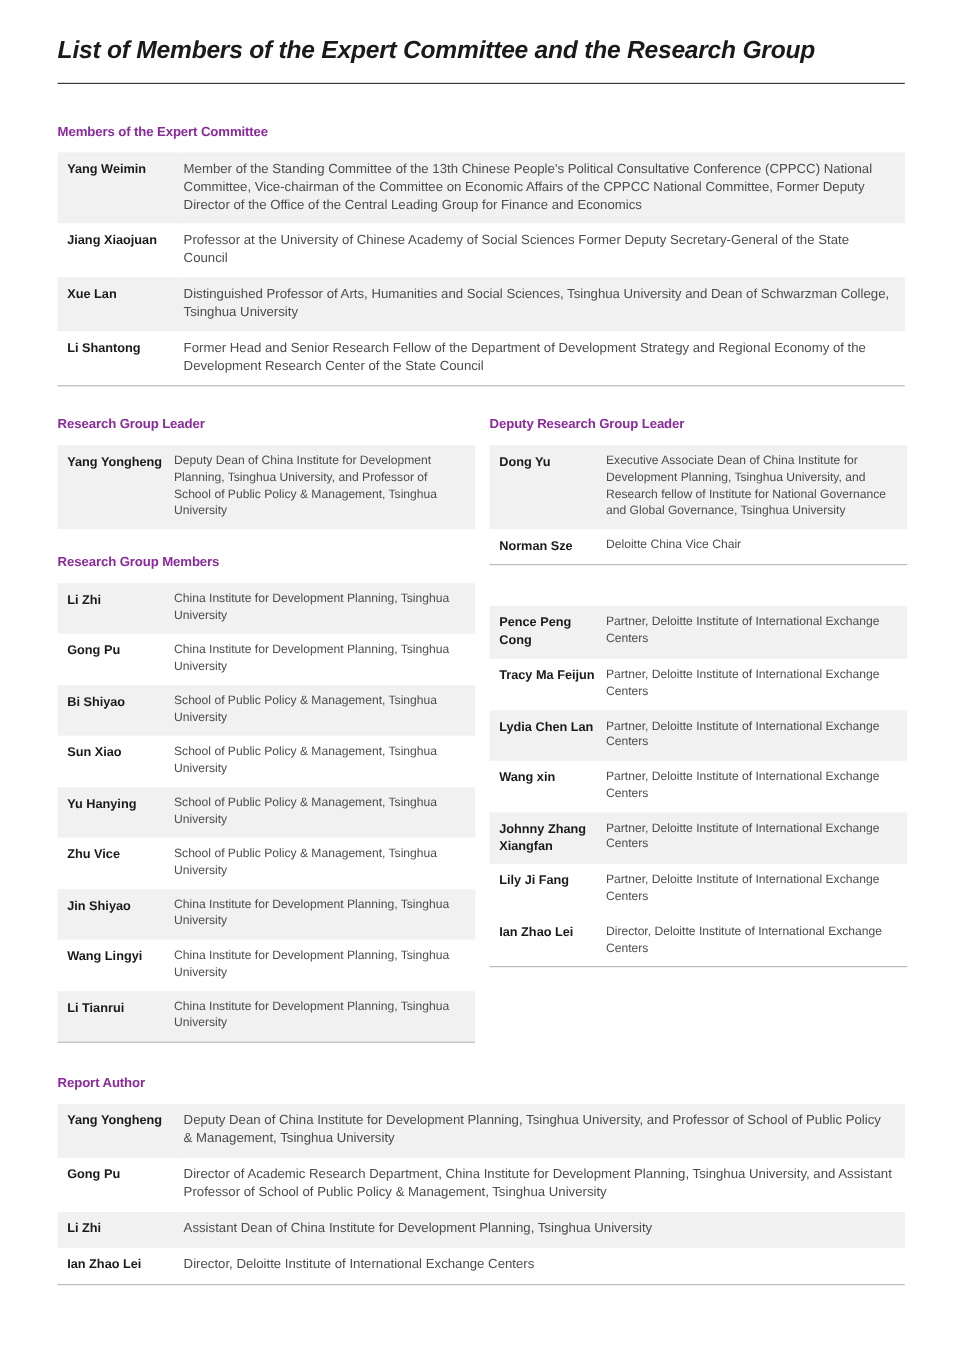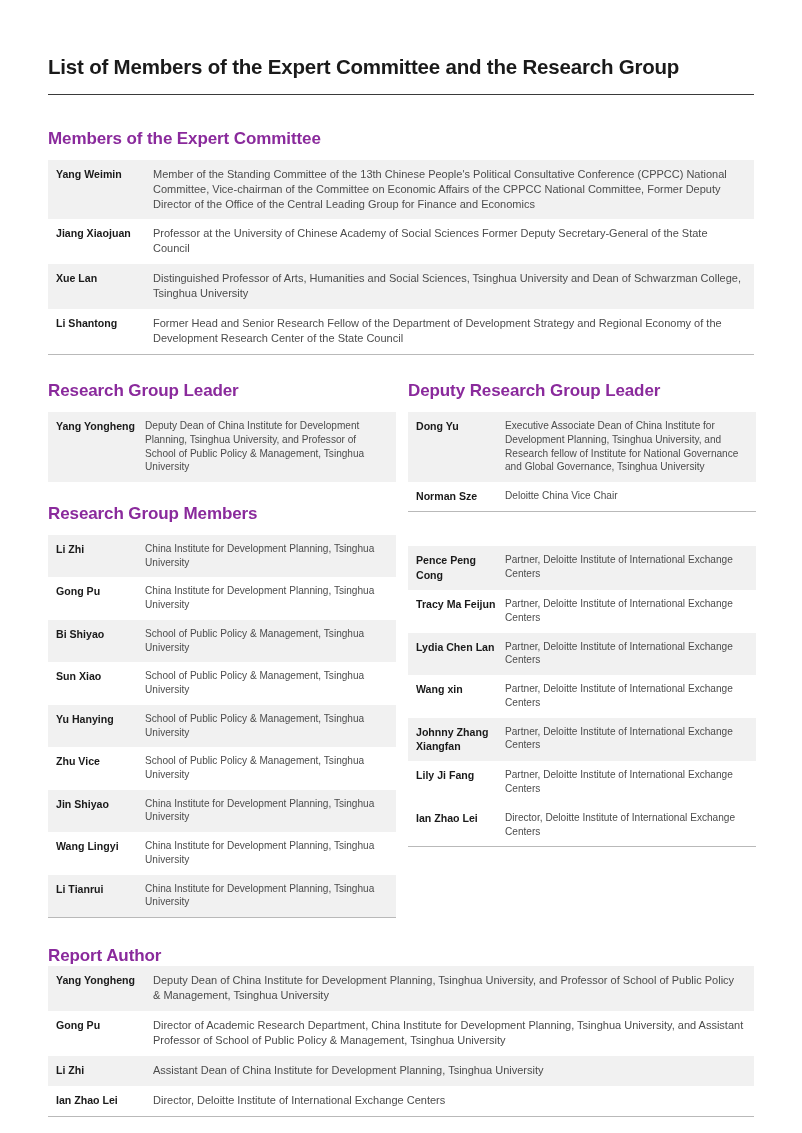--- a/index.html
+++ b/index.html
@@ -22,32 +22,33 @@
     padding: 0 48px;
     overflow: hidden;
   }
 
   
   .doc-title {
     font-size: 20.5px;
     font-weight: bold;
     letter-spacing: -0.2px;
     color: #1a1a1a;
-    padding-top: 55px;
+    padding-top: 30px;
     line-height: 1.2;
+    font-style: italic;
   }
   .title-rule {
     border-bottom: 1.6px solid #3a3a3a;
     margin-top: 14px;
   }
 
   
   .section-heading {
     color: #8a2a9c;
-    font-size: 17px;
+    font-size: 11px;
     font-weight: bold;
     letter-spacing: -0.1px;
   }
 
   
   .tbl {
     width: 100%;
     border-collapse: collapse;
     table-layout: fixed;
   }
@@ -86,21 +87,21 @@
   }
   .col { width: 348px; flex: 0 0 348px; }
   .col .section-heading { margin-bottom: 11px; }
   .col .tbl td.name { width: 83px; }
   .col .tbl td.desc { font-size: 10.1px; }
 
   .block-gap { height: 22px; }
 
   
   .sec-author { margin-top: 28px; }
-  .sec-author .section-heading { }
+  .sec-author .section-heading { margin-bottom: 11px; }
   .sec-author .tbl td.name { width: 91px; }
 
   .spacer-members-right { height: 34px; }
 </style>
 </head>
 <body>
 
 <div class="page">
 
   <div class="doc-title">List of Members of the Expert Committee and the Research Group</div>

